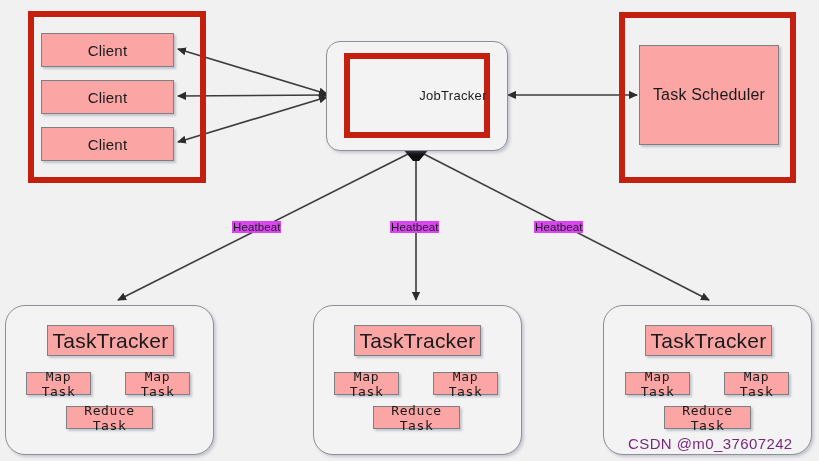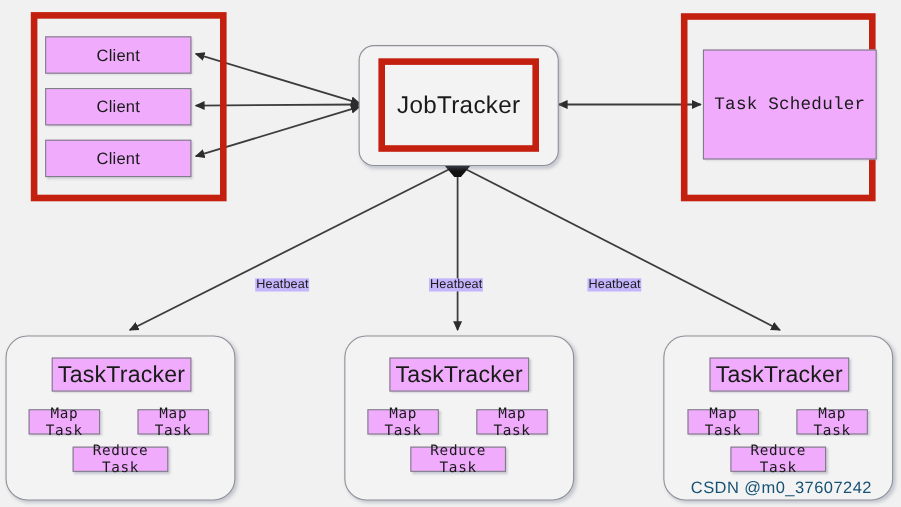--- a/index.html
+++ b/index.html
@@ -21,43 +21,44 @@
     top: 0;
     width: 819px;
     height: 461px;
     pointer-events: none;
   }
 
   
   .box {
     position: absolute;
     box-sizing: border-box;
-    background: #f0abfc;
+    background: #fca5a5;
     border: 1px solid #7d7f85;
     display: flex;
     align-items: center;
     justify-content: center;
     color: #1a1a1a;
     text-align: center;
     box-shadow: 1.5px 1.5px 2px rgba(120,125,150,0.38);
   }
   .client-box {
     font-size: 15px;
     letter-spacing: 0.2px;
   }
   .sched-box {
     font-size: 16px;
     letter-spacing: 0.2px;
   }
   .jt-box {
-    font-size: 22px;
+    font-size: 13px;
     letter-spacing: 0.3px;
     border: none;
     background: transparent;
     box-shadow: none;
+    margin-left: 36px;
   }
   .tt-box {
     font-size: 21px;
     letter-spacing: 0.2px;
   }
   .task-box {
     font-family: "DejaVu Sans Mono", "Liberation Mono", monospace;
     font-size: 13px;
     letter-spacing: 0.6px;
   }
@@ -79,33 +80,32 @@
     border-radius: 20px;
     box-shadow: 2px 2px 3px rgba(120,125,150,0.35);
   }
   .jt-outer {
     border-radius: 14px;
   }
 
   
   .edge-label {
     position: absolute;
-    background: #c4b5fd;
+    background: #d946ef;
     color: #1c1c1c;
     font-size: 11.5px;
     letter-spacing: 0.1px;
     padding: 0 1px;
     white-space: nowrap;
-    margin-top: 32px;
   }
 
   
   .watermark {
     position: absolute;
-    color: #0c4a6e;
+    color: #701a75;
     font-size: 15px;
     letter-spacing: 0.4px;
     white-space: nowrap;
     opacity: 0.95;
   }
 </style>
 </head>
 <body>
 
 <div id="canvas">
@@ -175,21 +175,21 @@
 
   <div class="box client-box" style="left:41px; top:33px; width:133px; height:34px;">Client</div>
   <div class="box client-box" style="left:41px; top:80px; width:133px; height:34px;">Client</div>
   <div class="box client-box" style="left:41px; top:127px; width:133px; height:34px;">Client</div>
 
   <div class="round-container jt-outer" style="left:326px; top:41px; width:182px; height:110px;"></div>
   <div class="red-frame" style="left:344px; top:53px; width:146px; height:85px;"></div>
   <div class="box jt-box" style="left:350px; top:59px; width:134px; height:73px;">JobTracker</div>
 
   <div class="red-frame" style="left:619px; top:12px; width:177px; height:171px;"></div>
-  <div class="box sched-box" style="left:639px; top:45px; width:158px; height:100px;font-family:Liberation Mono, monospace;">Task Scheduler</div>
+  <div class="box sched-box" style="left:639px; top:45px; width:140px; height:100px;">Task Scheduler</div>
 
   <div class="edge-label" style="left:232px; top:221px;">Heatbeat</div>
   <div class="edge-label" style="left:390px; top:221px;">Heatbeat</div>
   <div class="edge-label" style="left:534px; top:221px;">Heatbeat</div>
 
   <div class="round-container" style="left:5px; top:305px; width:209px; height:150px;"></div>
   <div class="box tt-box" style="left:47px; top:325px; width:127px; height:31px;">TaskTracker</div>
   <div class="box task-box" style="left:26px; top:372px; width:65px; height:23px;">Map Task</div>
   <div class="box task-box" style="left:125px; top:372px; width:65px; height:23px;">Map Task</div>
   <div class="box task-box" style="left:66px; top:406px; width:87px; height:23px;">Reduce Task</div>

